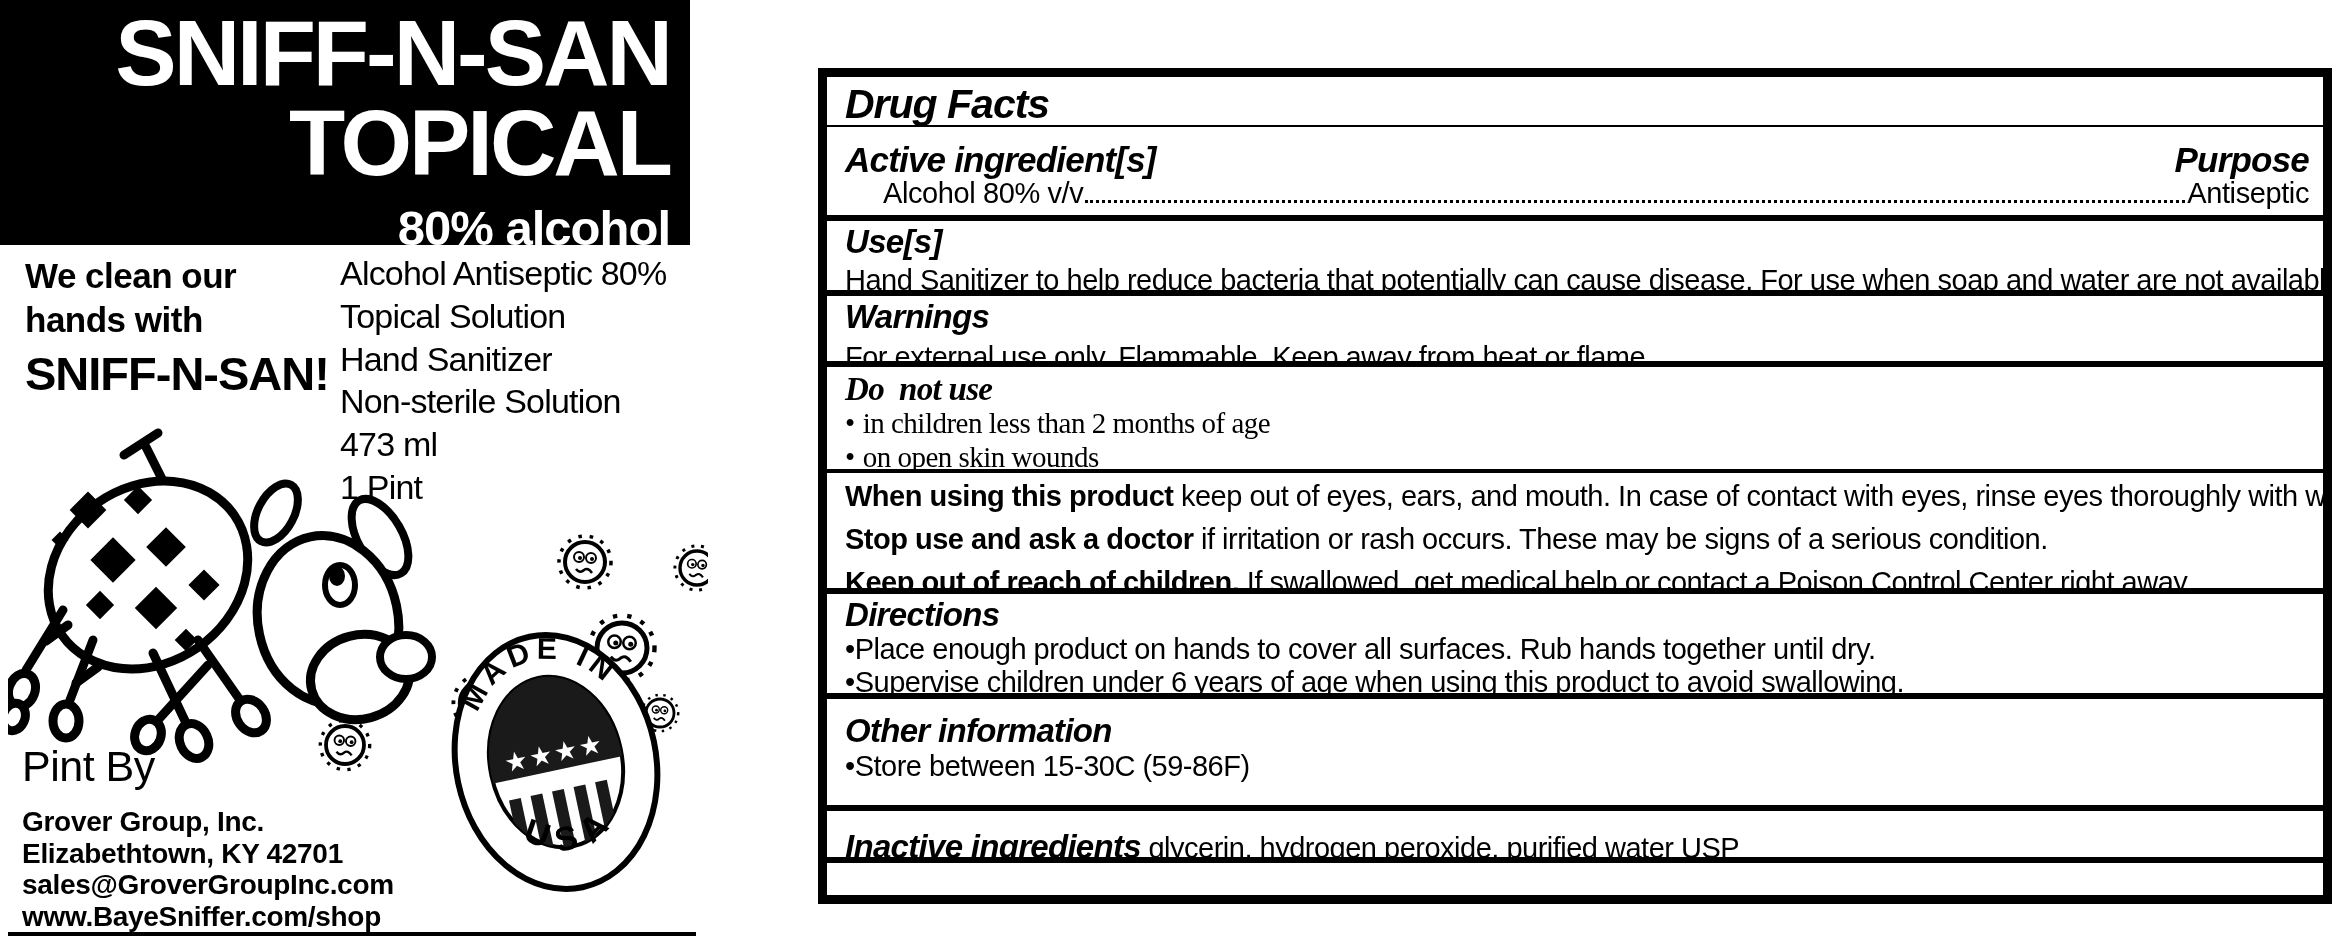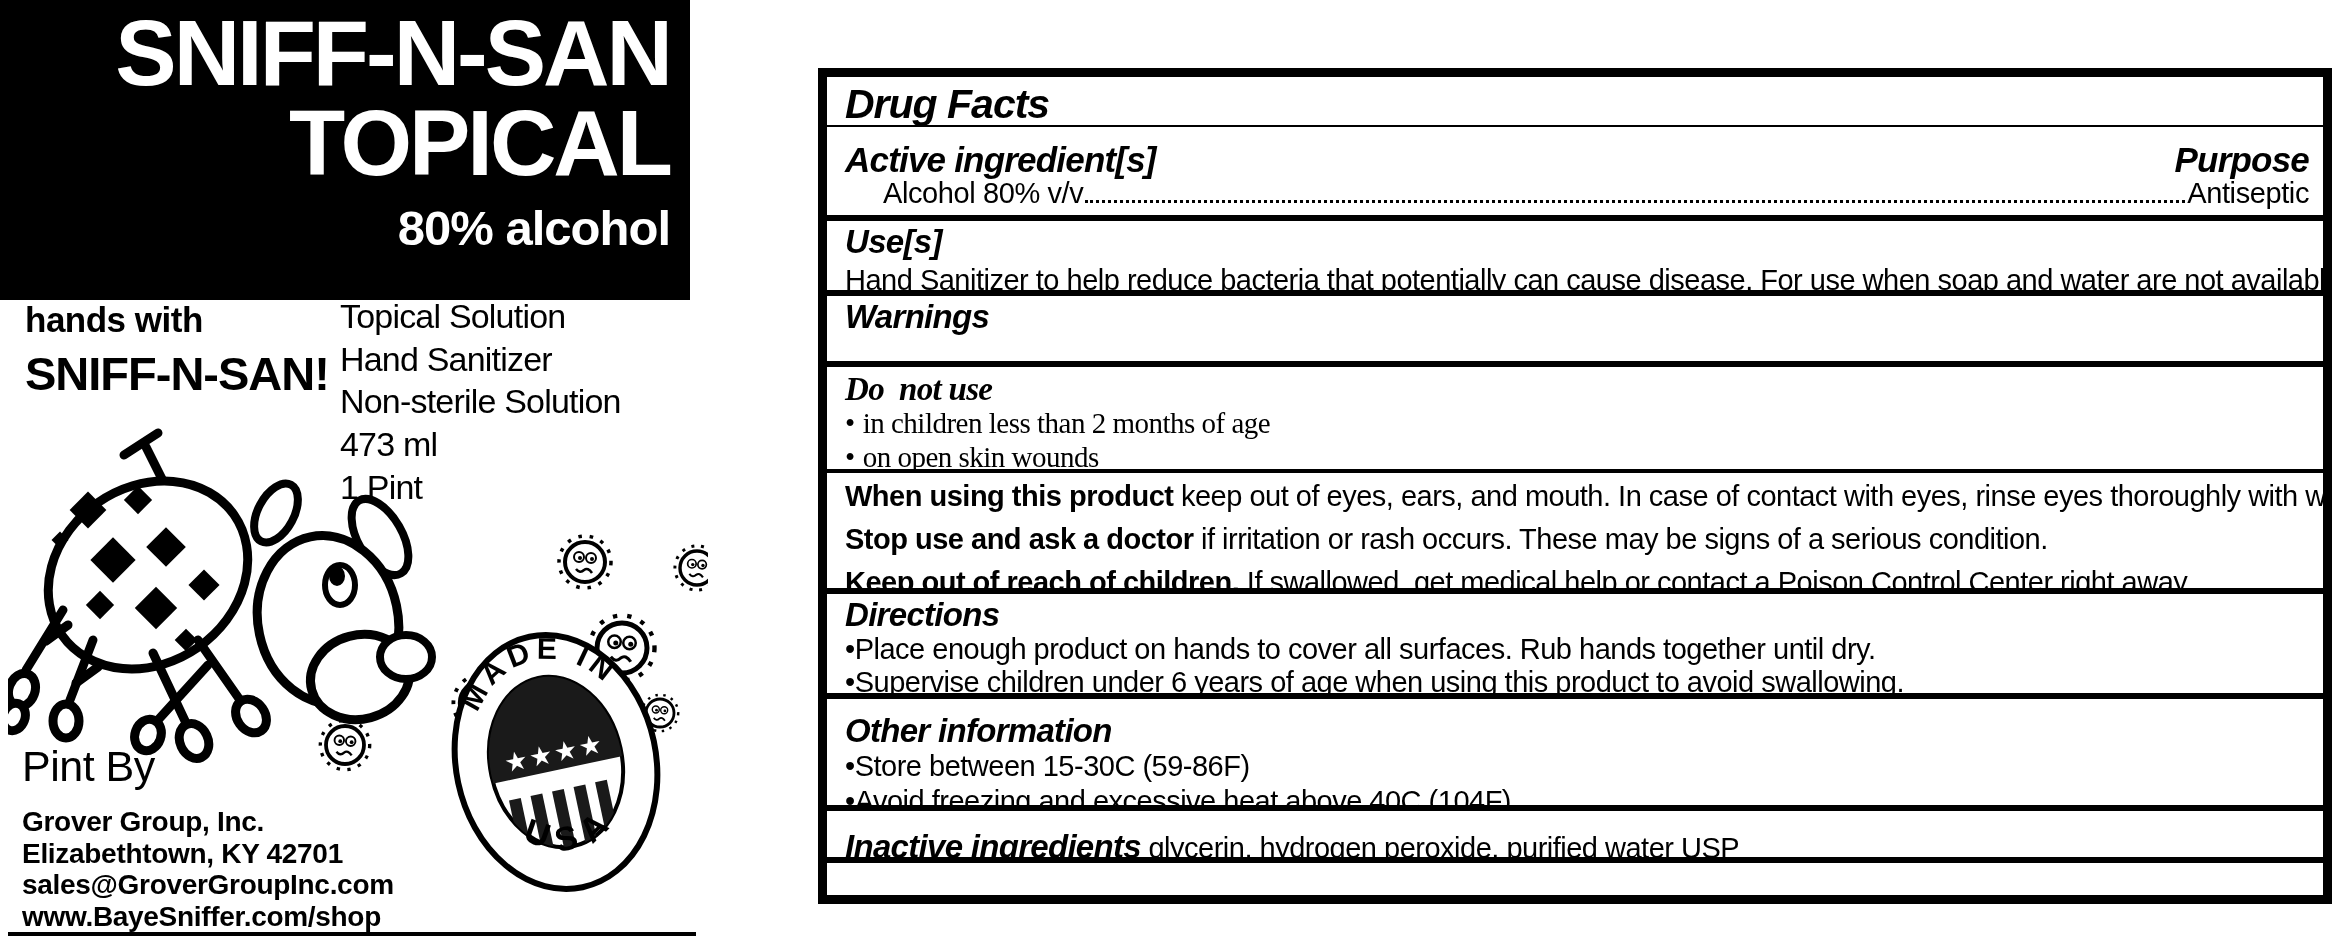--- a/index.html
+++ b/index.html
@@ -2,21 +2,21 @@
 <html><head>
 <meta charset="utf-8">
 <style>
   * { box-sizing: border-box; margin: 0; padding: 0; }
   html,body { width: 2336px; height: 940px; background: #fff; overflow: hidden; }
   body { position: relative; font-family: "Liberation Sans", sans-serif; color: #000; }
 
   
   .brand-panel { position: absolute; left: 0; top: 0; width: 710px; height: 940px; }
 
-  .title-box { position: absolute; left: 0; top: 0; width: 690px; height: 300px;
+  .title-box { position: absolute; left: 0; top: 0; width: 690px; height: 245px;
                background: #000; color: #fff; text-align: right; padding: 8px 20px 0 0; }
   .title-main { font-size: 92px; font-weight: bold; line-height: 0.98; letter-spacing: -3px; }
   .title-sub  { font-size: 49px; font-weight: bold; line-height: 1.0; letter-spacing: -1px; margin-top: 16px; }
 
   .tagline { position: absolute; left: 25px; top: 254px; }
   .tagline-line { font-size: 35px; font-weight: bold; line-height: 1.25; letter-spacing: -0.5px; }
   .tagline-brand { font-size: 47px; font-weight: bold; letter-spacing: -1px; margin-top: 4px; }
 
   .product-col { position: absolute; left: 340px; top: 252px; width: 330px; }
   .product-line { font-size: 34px; line-height: 1.26; letter-spacing: -0.8px; }
@@ -226,20 +226,21 @@
   <div class="divider thick"></div>
 
   <div class="df-row df-uses-row">
     <div class="df-heading">Use[s]</div>
     <div class="df-body">Hand Sanitizer to help reduce bacteria that potentially can cause disease. For use when soap and water are not available.</div>
   </div>
   <div class="divider thick"></div>
 
   <div class="df-row df-warn-row">
     <div class="df-heading">Warnings</div>
+    <div class="df-body">For external use only. Flammable. Keep away from heat or flame.</div>
   </div>
   <div class="divider thick"></div>
 
   <div class="df-row df-dnu-row">
     <div class="df-heading">Do&nbsp; not use</div>
     <div class="df-bullet-line"><span class="bullet-mark">•</span><span>in children less than 2 months of age</span></div>
     <div class="df-bullet-line"><span class="bullet-mark">•</span><span>on open skin wounds</span></div>
   </div>
   <div class="divider med"></div>
 
@@ -253,21 +254,20 @@
   <div class="df-row df-directions-row">
     <div class="df-heading">Directions</div>
     <div class="df-bullet-line"><span class="bullet-mark">•</span><span>Place enough product on hands to cover all surfaces. Rub hands together until dry.</span></div>
     <div class="df-bullet-line"><span class="bullet-mark">•</span><span>Supervise children under 6 years of age when using this product to avoid swallowing.</span></div>
   </div>
   <div class="divider thick"></div>
 
   <div class="df-row df-other-row">
     <div class="df-heading">Other information</div>
     <div class="df-bullet-line"><span class="bullet-mark">•</span><span>Store between 15-30C (59-86F)</span></div>
-    <div class="df-bullet-line"><span class="bullet-mark">•</span><span>Avoid freezing and excessive heat above 40C (104F)</span></div>
   </div>
   <div class="divider thick"></div>
 
   <div class="df-row df-inactive-row">
     <div class="df-body"><span class="df-heading">Inactive ingredients</span><span> glycerin, hydrogen peroxide, purified water USP</span></div>
   </div>
   <div class="divider thick"></div>
 
   <div class="df-row df-empty-row"></div>
 </div>

